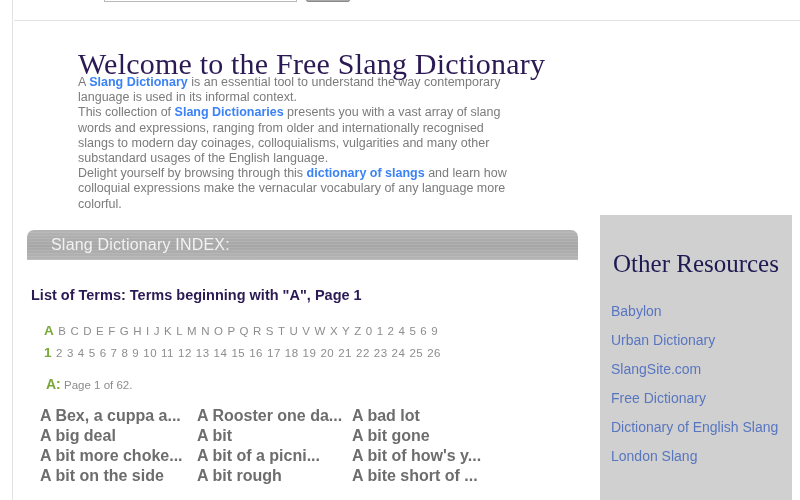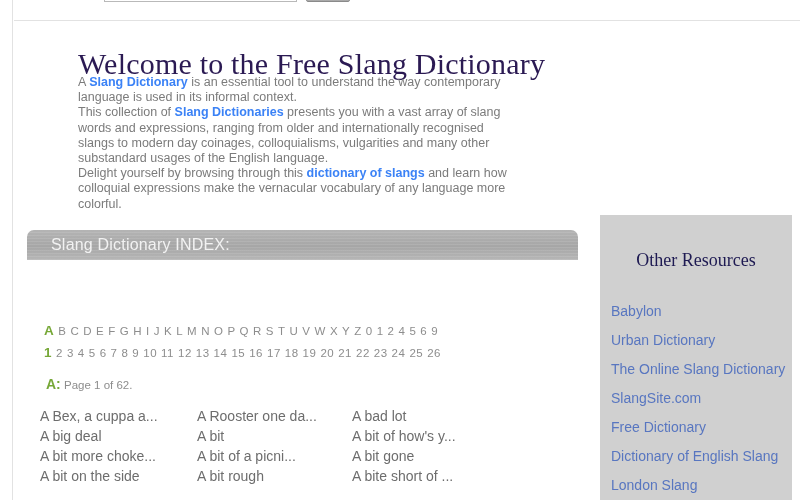--- a/index.html
+++ b/index.html
@@ -186,42 +186,43 @@
     display: flex;
   }
   .terms-col {
     width: 155px;
     margin-right: 0px;
   }
   .terms-col:nth-child(1) { width: 157px; }
   .terms-col:nth-child(2) { width: 155px; }
   .term-item {
     display: block;
-    font-size: 14px;
+    font-size: 16px;
     line-height: 20px;
     color: #6d6d6d;
     text-decoration: none;
     white-space: nowrap;
     cursor: pointer;
+    font-weight: bold;
   }
 
   
   #sidebar {
     position: absolute;
     left: 600px; top: 215px;
     width: 192px; height: 285px;
     background: #d0d0d0;
   }
   #sidebar-title {
     position: absolute;
     left: 0; top: 35px;
     width: 192px;
     text-align: center;
     font-family: "Liberation Serif", serif;
-    font-size: 18px;
+    font-size: 25px;
     color: #1e1a52;
     white-space: nowrap;
   }
   #sidebar-links {
     position: absolute;
     left: 11px; top: 82px;
     width: 180px;
   }
   .sidebar-link {
     display: block;
@@ -254,20 +255,21 @@
     <div id="intro-block">
         <p><span>A </span><b>Slang Dictionary</b><span> is an essential tool to understand the way contemporary language is used in its informal context.</span></p>
         <p><span>This collection of </span><b>Slang Dictionaries</b><span> presents you with a vast array of slang words and expressions, ranging from older and internationally recognised slangs to modern day coinages, colloquialisms, vulgarities and many other substandard usages of the English language.</span></p>
         <p><span>Delight yourself by browsing through this </span><b>dictionary of slangs</b><span> and learn how colloquial expressions make the vernacular vocabulary of any language more colorful.</span></p>
       </div>
 
     <div id="index-bar">
       <div id="index-bar-label">Slang Dictionary INDEX:</div>
     </div>
 
+    <div id="list-heading">List of Terms: Terms beginning with "A", Page 1</div>
 
     <div class="nav-row" id="alpha-row"><a class="current">A</a><a>B</a><a>C</a><a>D</a><a>E</a><a>F</a><a>G</a><a>H</a><a>I</a><a>J</a><a>K</a><a>L</a><a>M</a><a>N</a><a>O</a><a>P</a><a>Q</a><a>R</a><a>S</a><a>T</a><a>U</a><a>V</a><a>W</a><a>X</a><a>Y</a><a>Z</a><a>0</a><a>1</a><a>2</a><a>4</a><a>5</a><a>6</a><a>9</a></div>
     <div class="nav-row" id="num-row"><a class="current">1</a><a>2</a><a>3</a><a>4</a><a>5</a><a>6</a><a>7</a><a>8</a><a>9</a><a>10</a><a>11</a><a>12</a><a>13</a><a>14</a><a>15</a><a>16</a><a>17</a><a>18</a><a>19</a><a>20</a><a>21</a><a>22</a><a>23</a><a>24</a><a>25</a><a>26</a></div>
 
     <div id="page-of">
       <span class="letter">A:</span>
       <span>Page 1 of 62.</span>
     </div>
 
     <div id="terms-grid">
@@ -278,33 +280,32 @@
           <a class="term-item">A bit on the side</a>
         </div>
         <div class="terms-col">
           <a class="term-item">A Rooster one da...</a>
           <a class="term-item">A bit</a>
           <a class="term-item">A bit of a picni...</a>
           <a class="term-item">A bit rough</a>
         </div>
         <div class="terms-col">
           <a class="term-item">A bad lot</a>
+          <a class="term-item">A bit gone</a>
           <a class="term-item">A bit of how's y...</a>
-          <a class="term-item">A bit gone</a>
           <a class="term-item">A bite short of ...</a>
         </div>
       </div>
   </div>
 
   <div id="sidebar">
     <div id="sidebar-title">Other Resources</div>
     <div id="sidebar-links">
         <a class="sidebar-link">Babylon</a>
         <a class="sidebar-link">Urban Dictionary</a>
-        <a class="sidebar-link">The Online Slang Dictionary</a>
         <a class="sidebar-link">SlangSite.com</a>
         <a class="sidebar-link">Free Dictionary</a>
         <a class="sidebar-link">Dictionary of English Slang</a>
         <a class="sidebar-link">London Slang</a>
       </div>
   </div>
 
 </div>
 
 </body></html>

